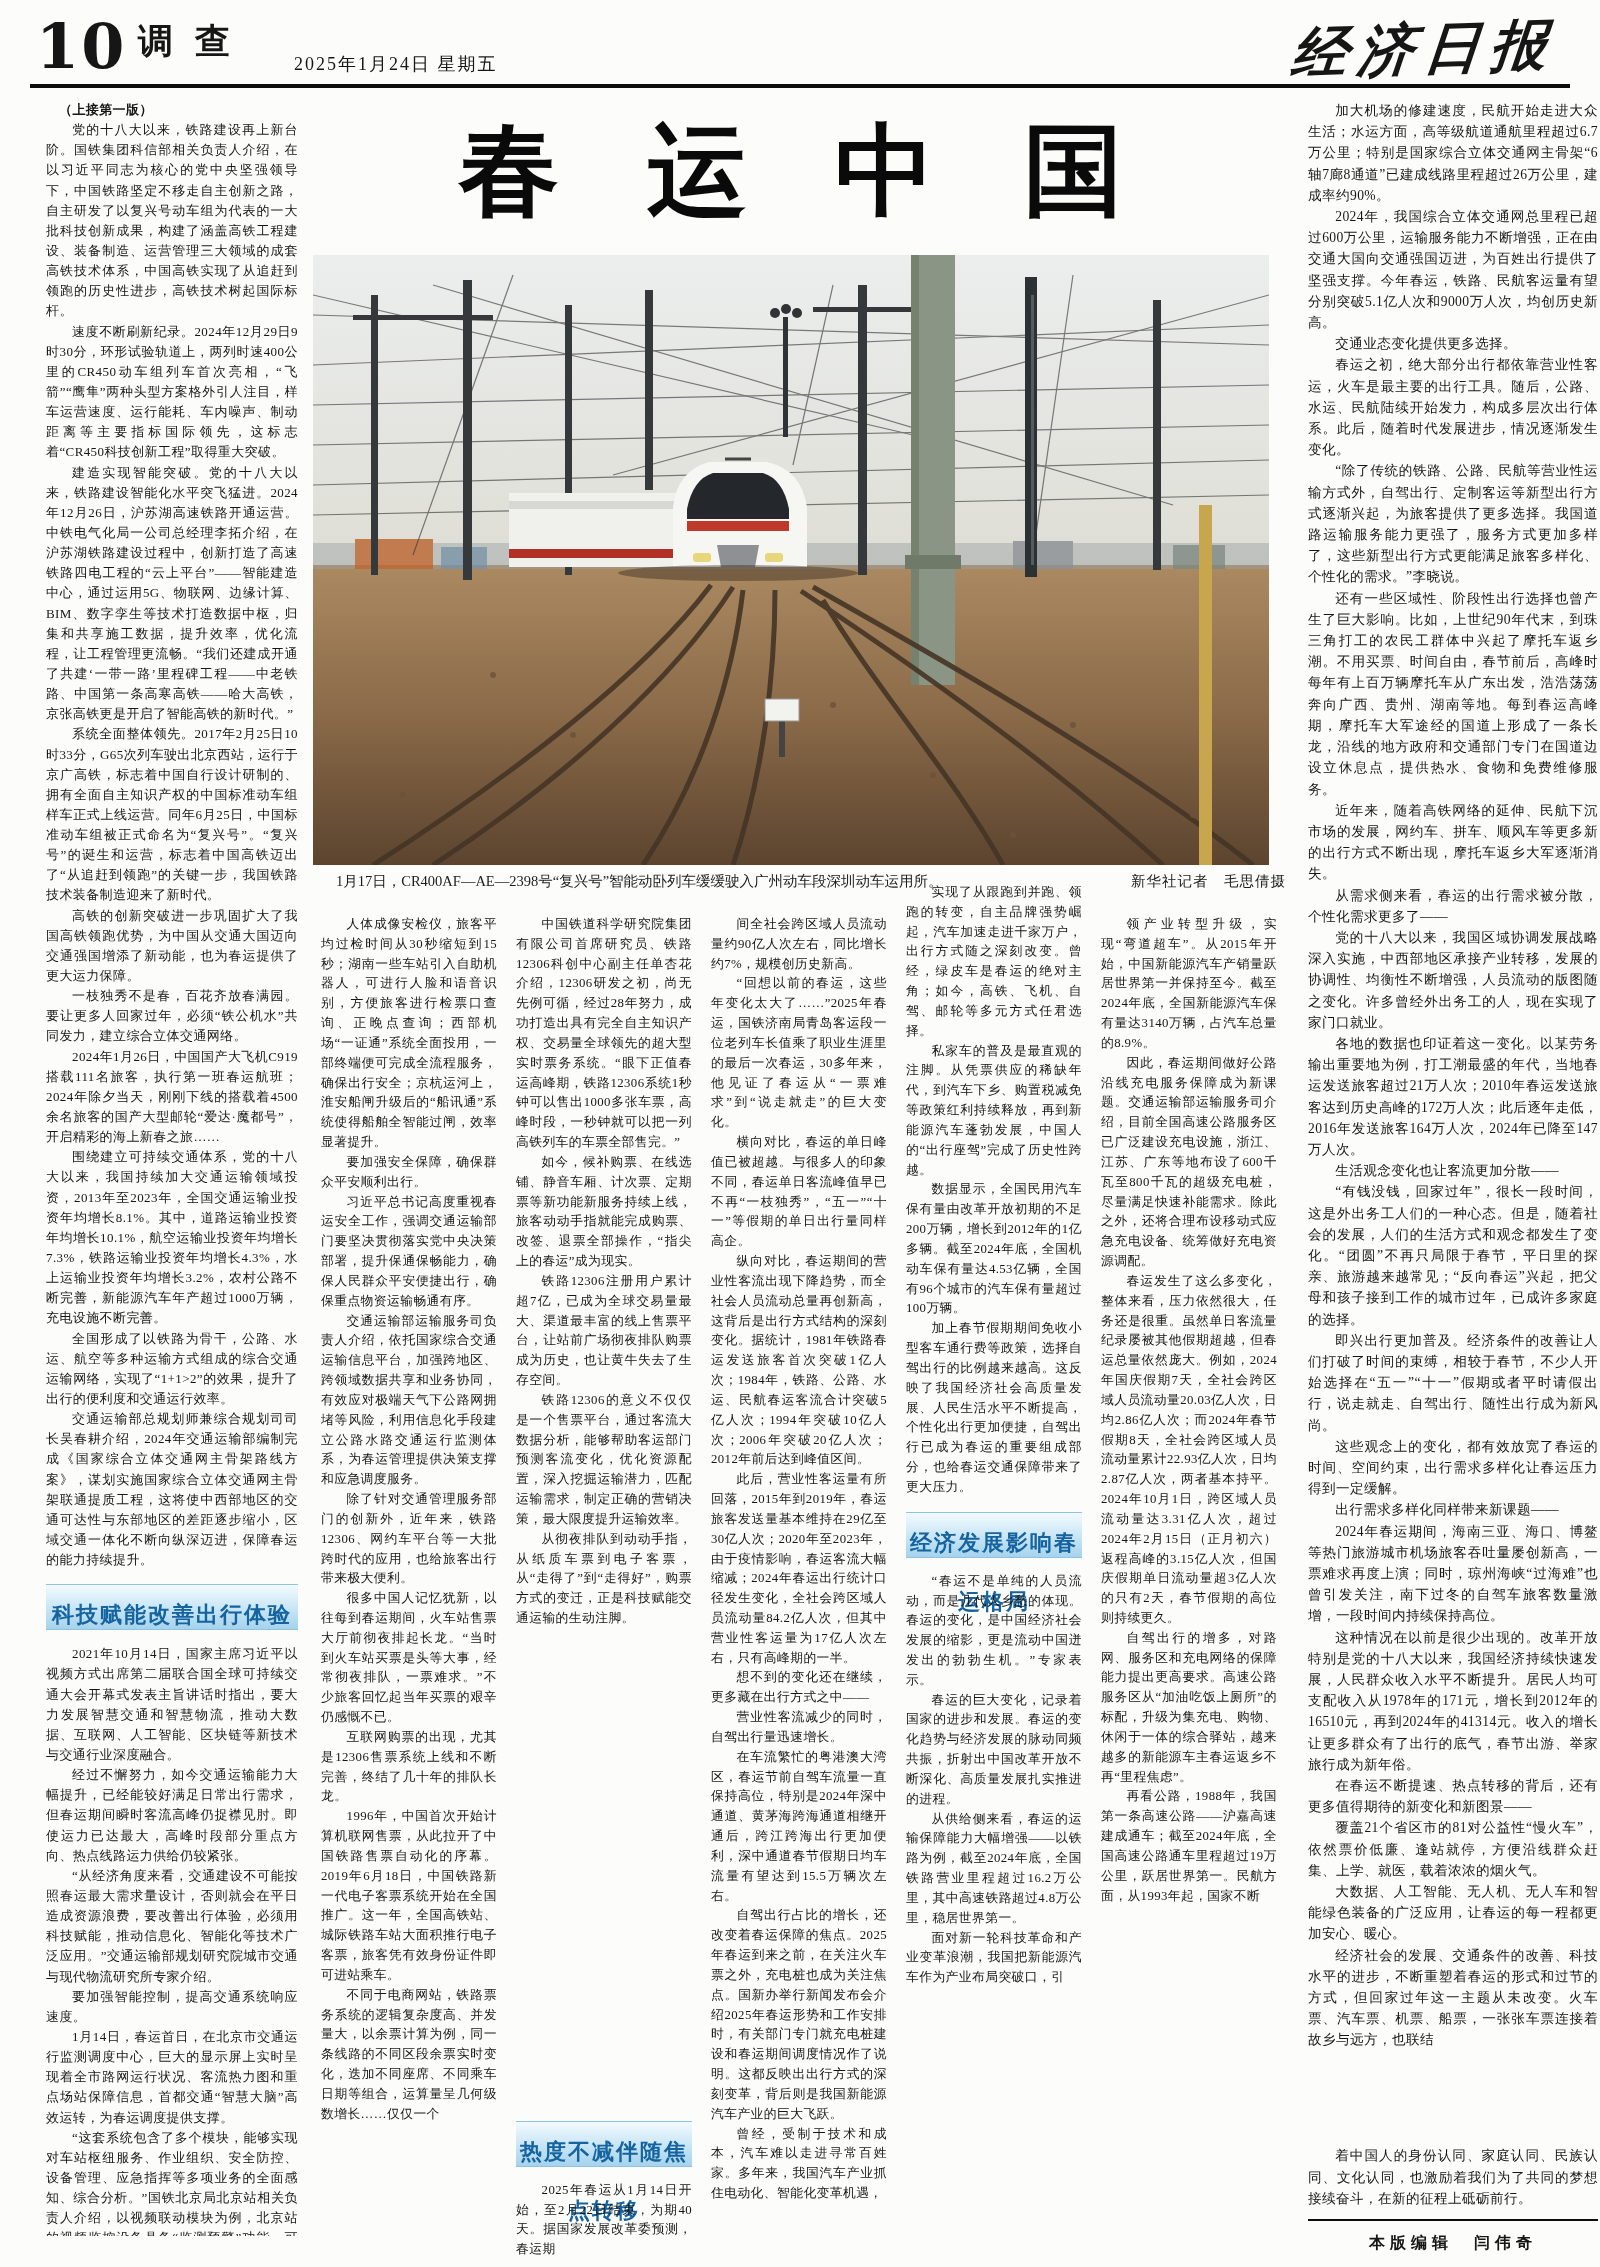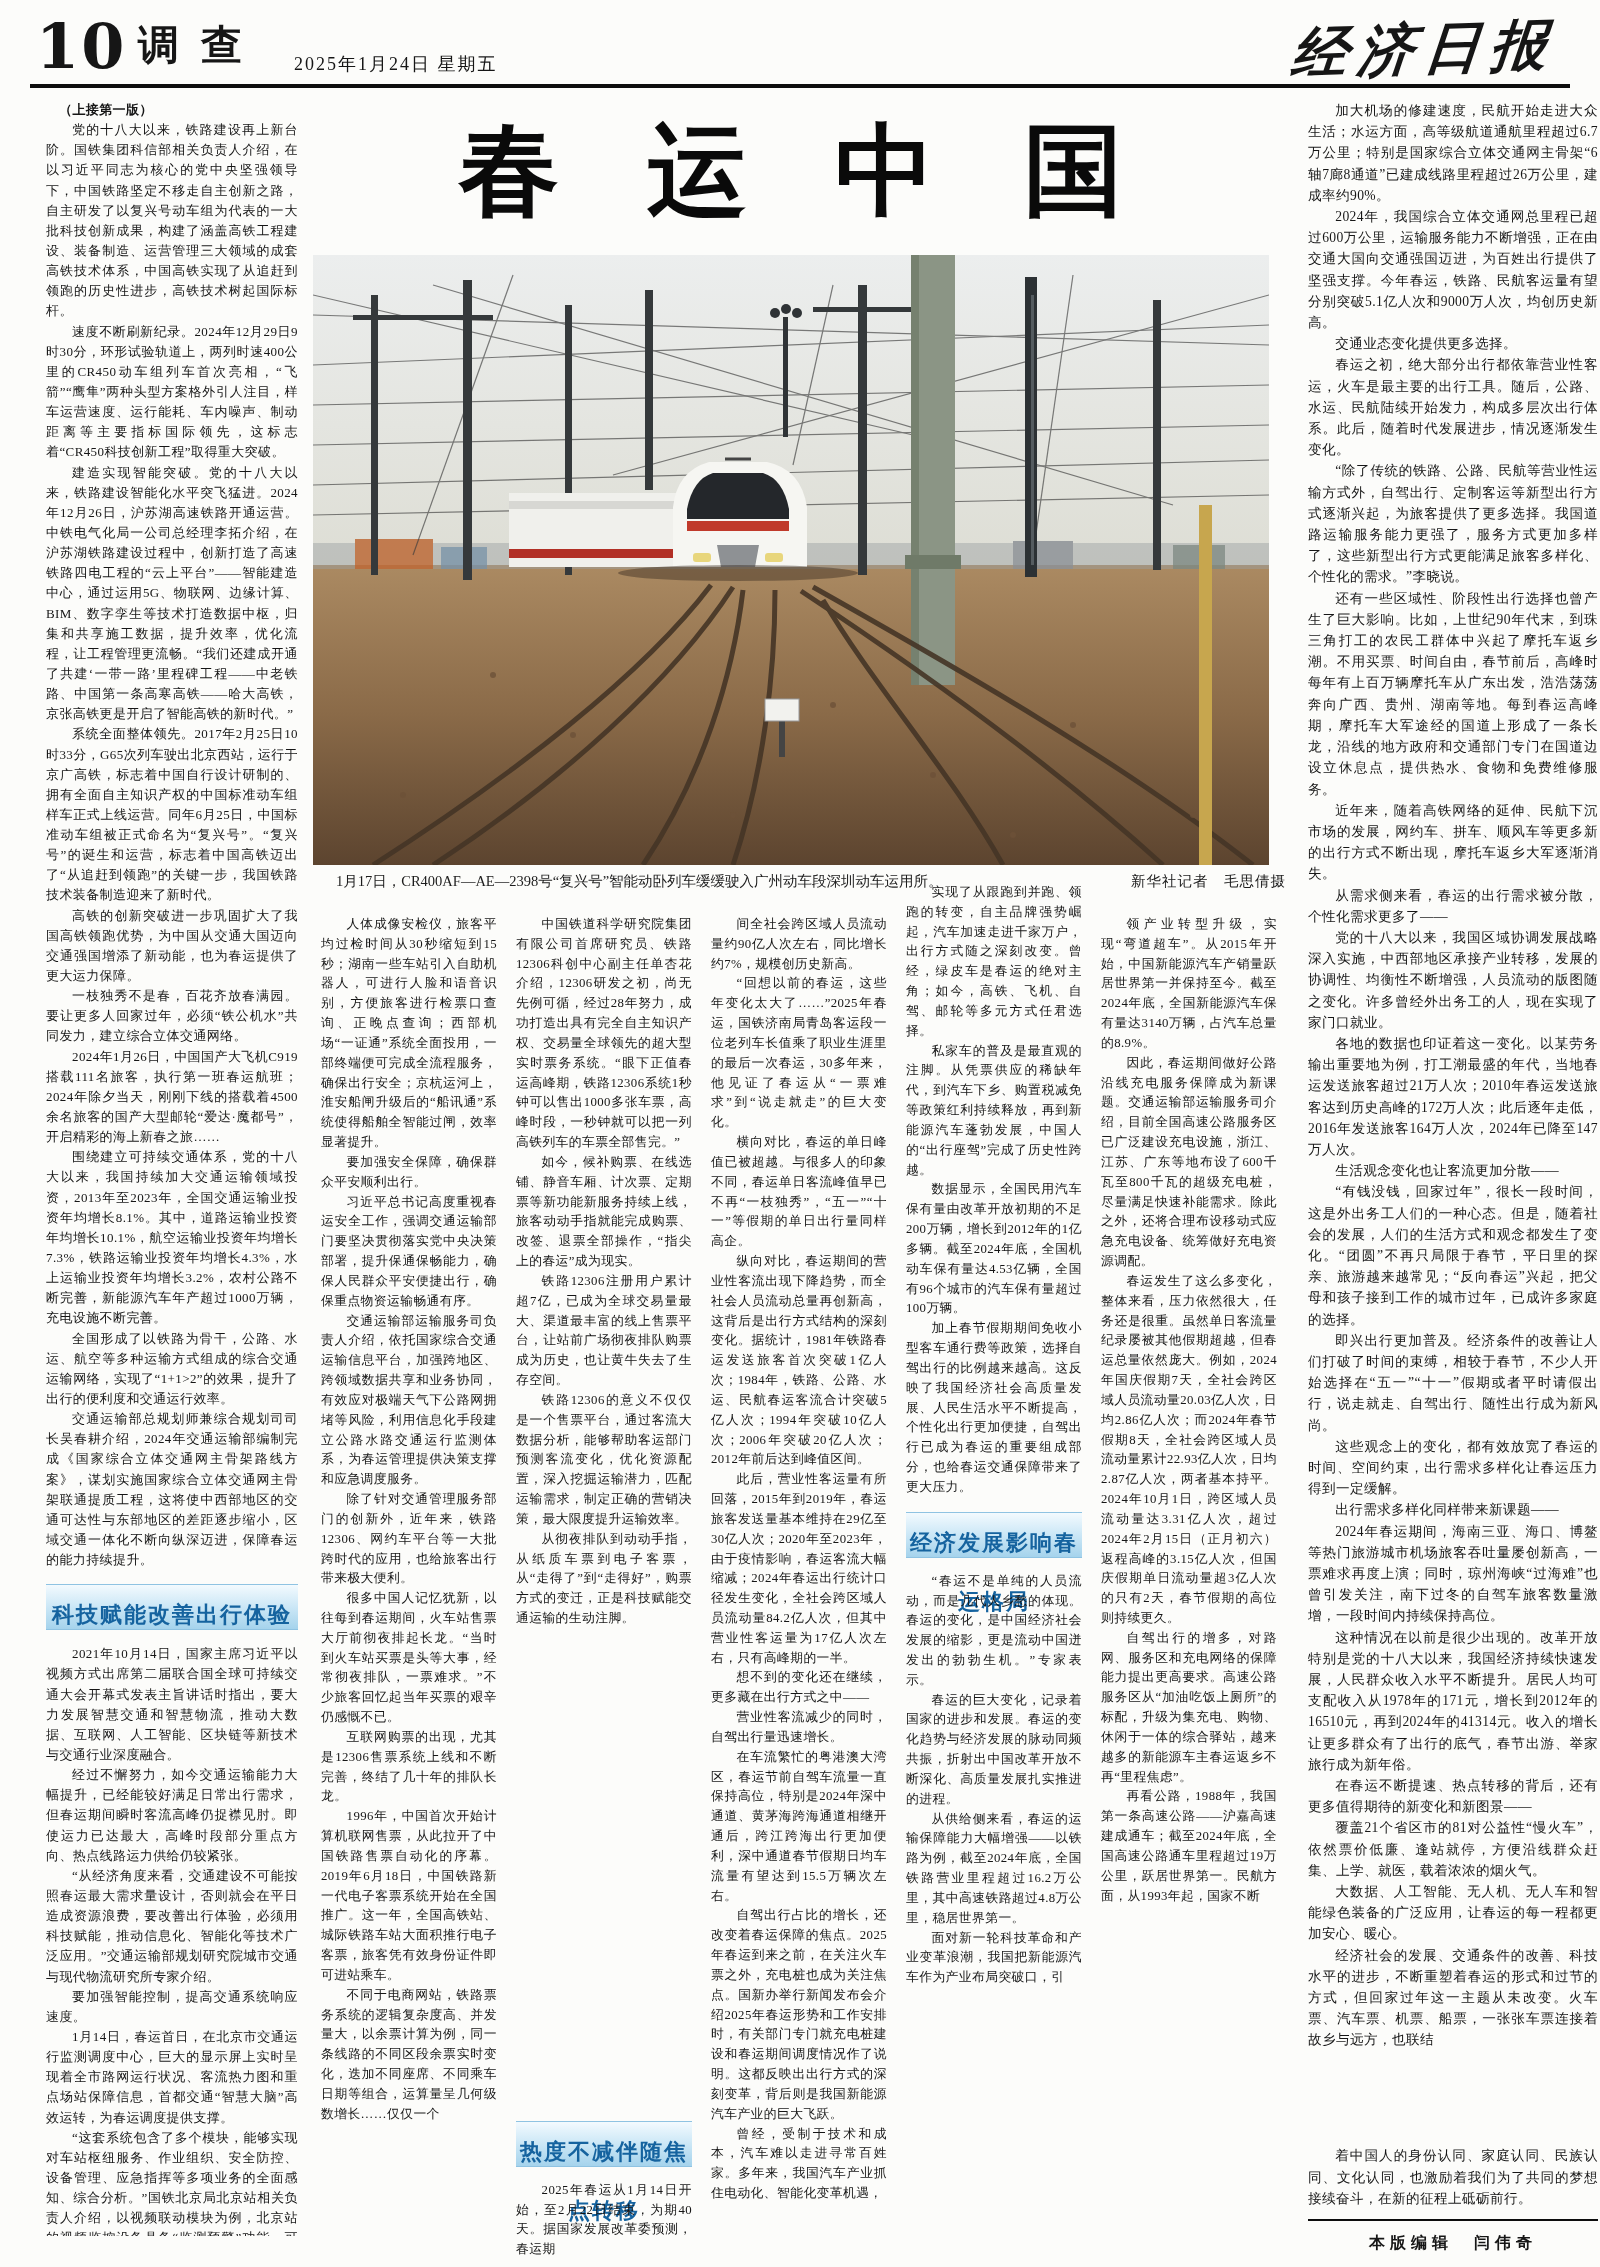--- a/index.html
+++ b/index.html
@@ -1,21 +1,21 @@
 <!DOCTYPE html>
 <html><head>
 <meta charset="utf-8">
 <style>
   html,body{margin:0;padding:0;}
   body{width:1600px;height:2267px;position:relative;background:#fcfcfa;color:#161616;
        font-family:"Liberation Serif","DejaVu Serif",serif;overflow:hidden;}
   
   .pageno{position:absolute;left:36px;top:10px;font-size:62px;font-weight:bold;
           font-family:"DejaVu Serif",serif;letter-spacing:2px;}
-  .section-title{position:absolute;left:138px;top:18px;font-size:41px;font-weight:900;
+  .section-title{position:absolute;left:138px;top:18px;font-size:35px;font-weight:900;
           letter-spacing:22px;font-family:"Liberation Serif",serif;text-align:right;}
   .edition-date{position:absolute;left:294px;top:52px;font-size:18px;letter-spacing:2px;}
   .masthead{position:absolute;right:44px;top:12px;font-size:56px;font-weight:bold;
           font-style:italic;transform:skewX(-7deg) rotate(-2deg);letter-spacing:10px;
           font-family:"Liberation Serif",serif;}
   .header-rule{position:absolute;left:30px;width:1540px;top:84px;height:4px;background:#0d0d0d;}
   
   .headline{position:absolute;left:313px;top:96px;width:956px;height:152px;
             display:flex;align-items:center;justify-content:center;
             font-size:100px;font-weight:900;letter-spacing:88px;text-indent:88px;

